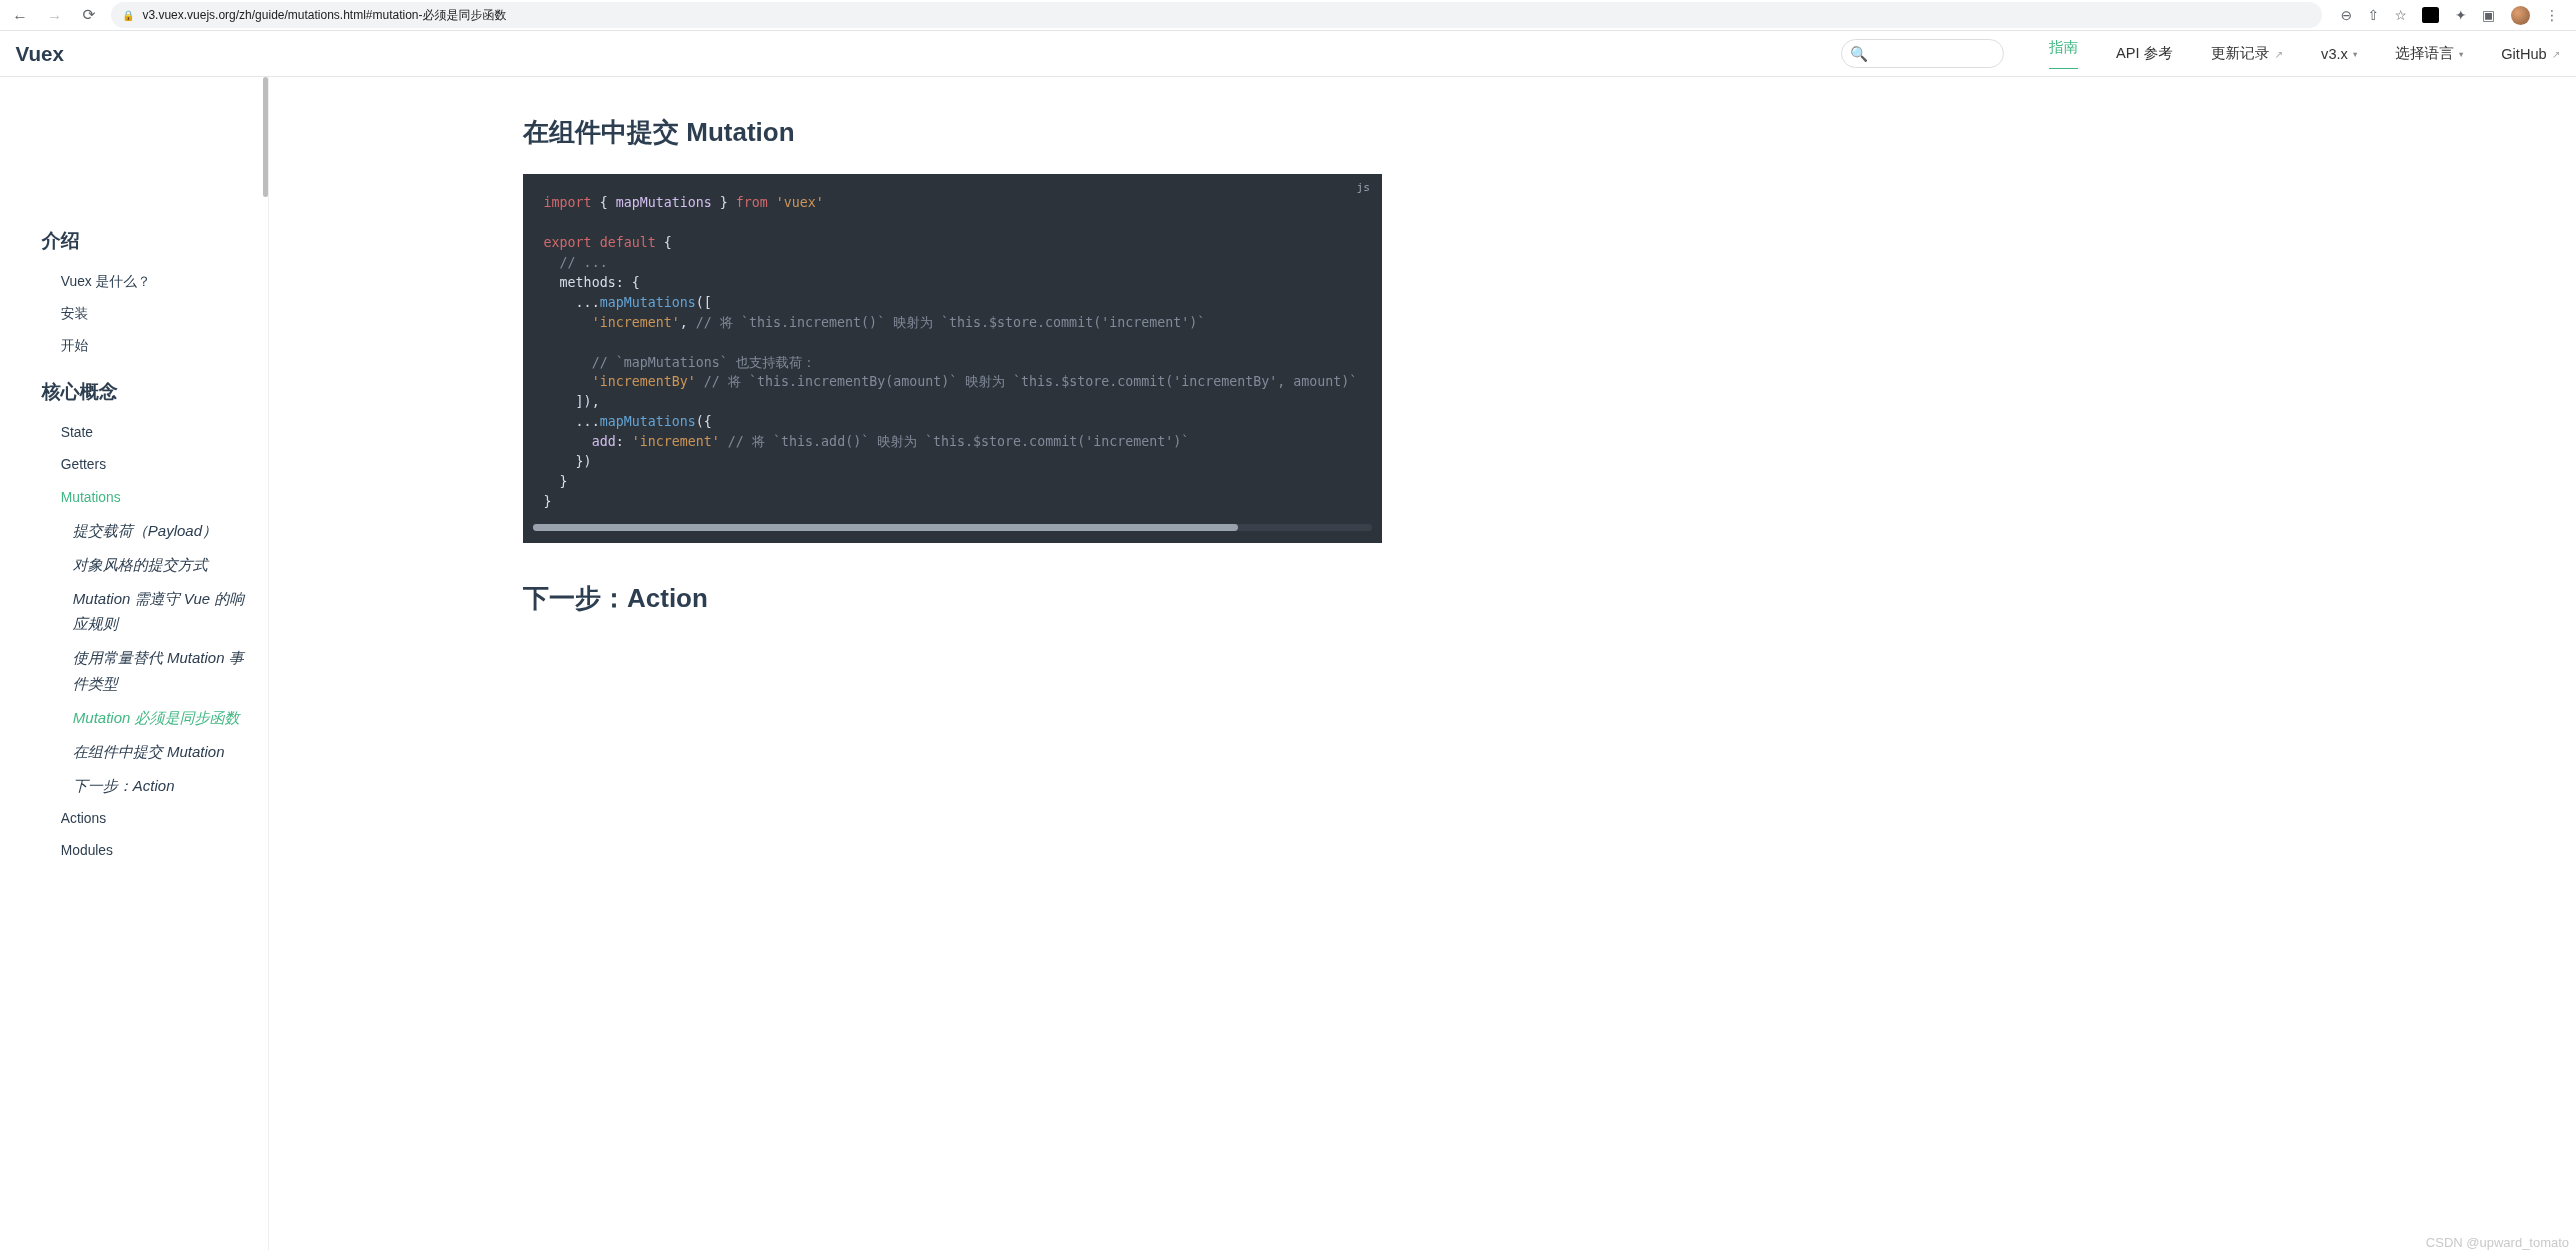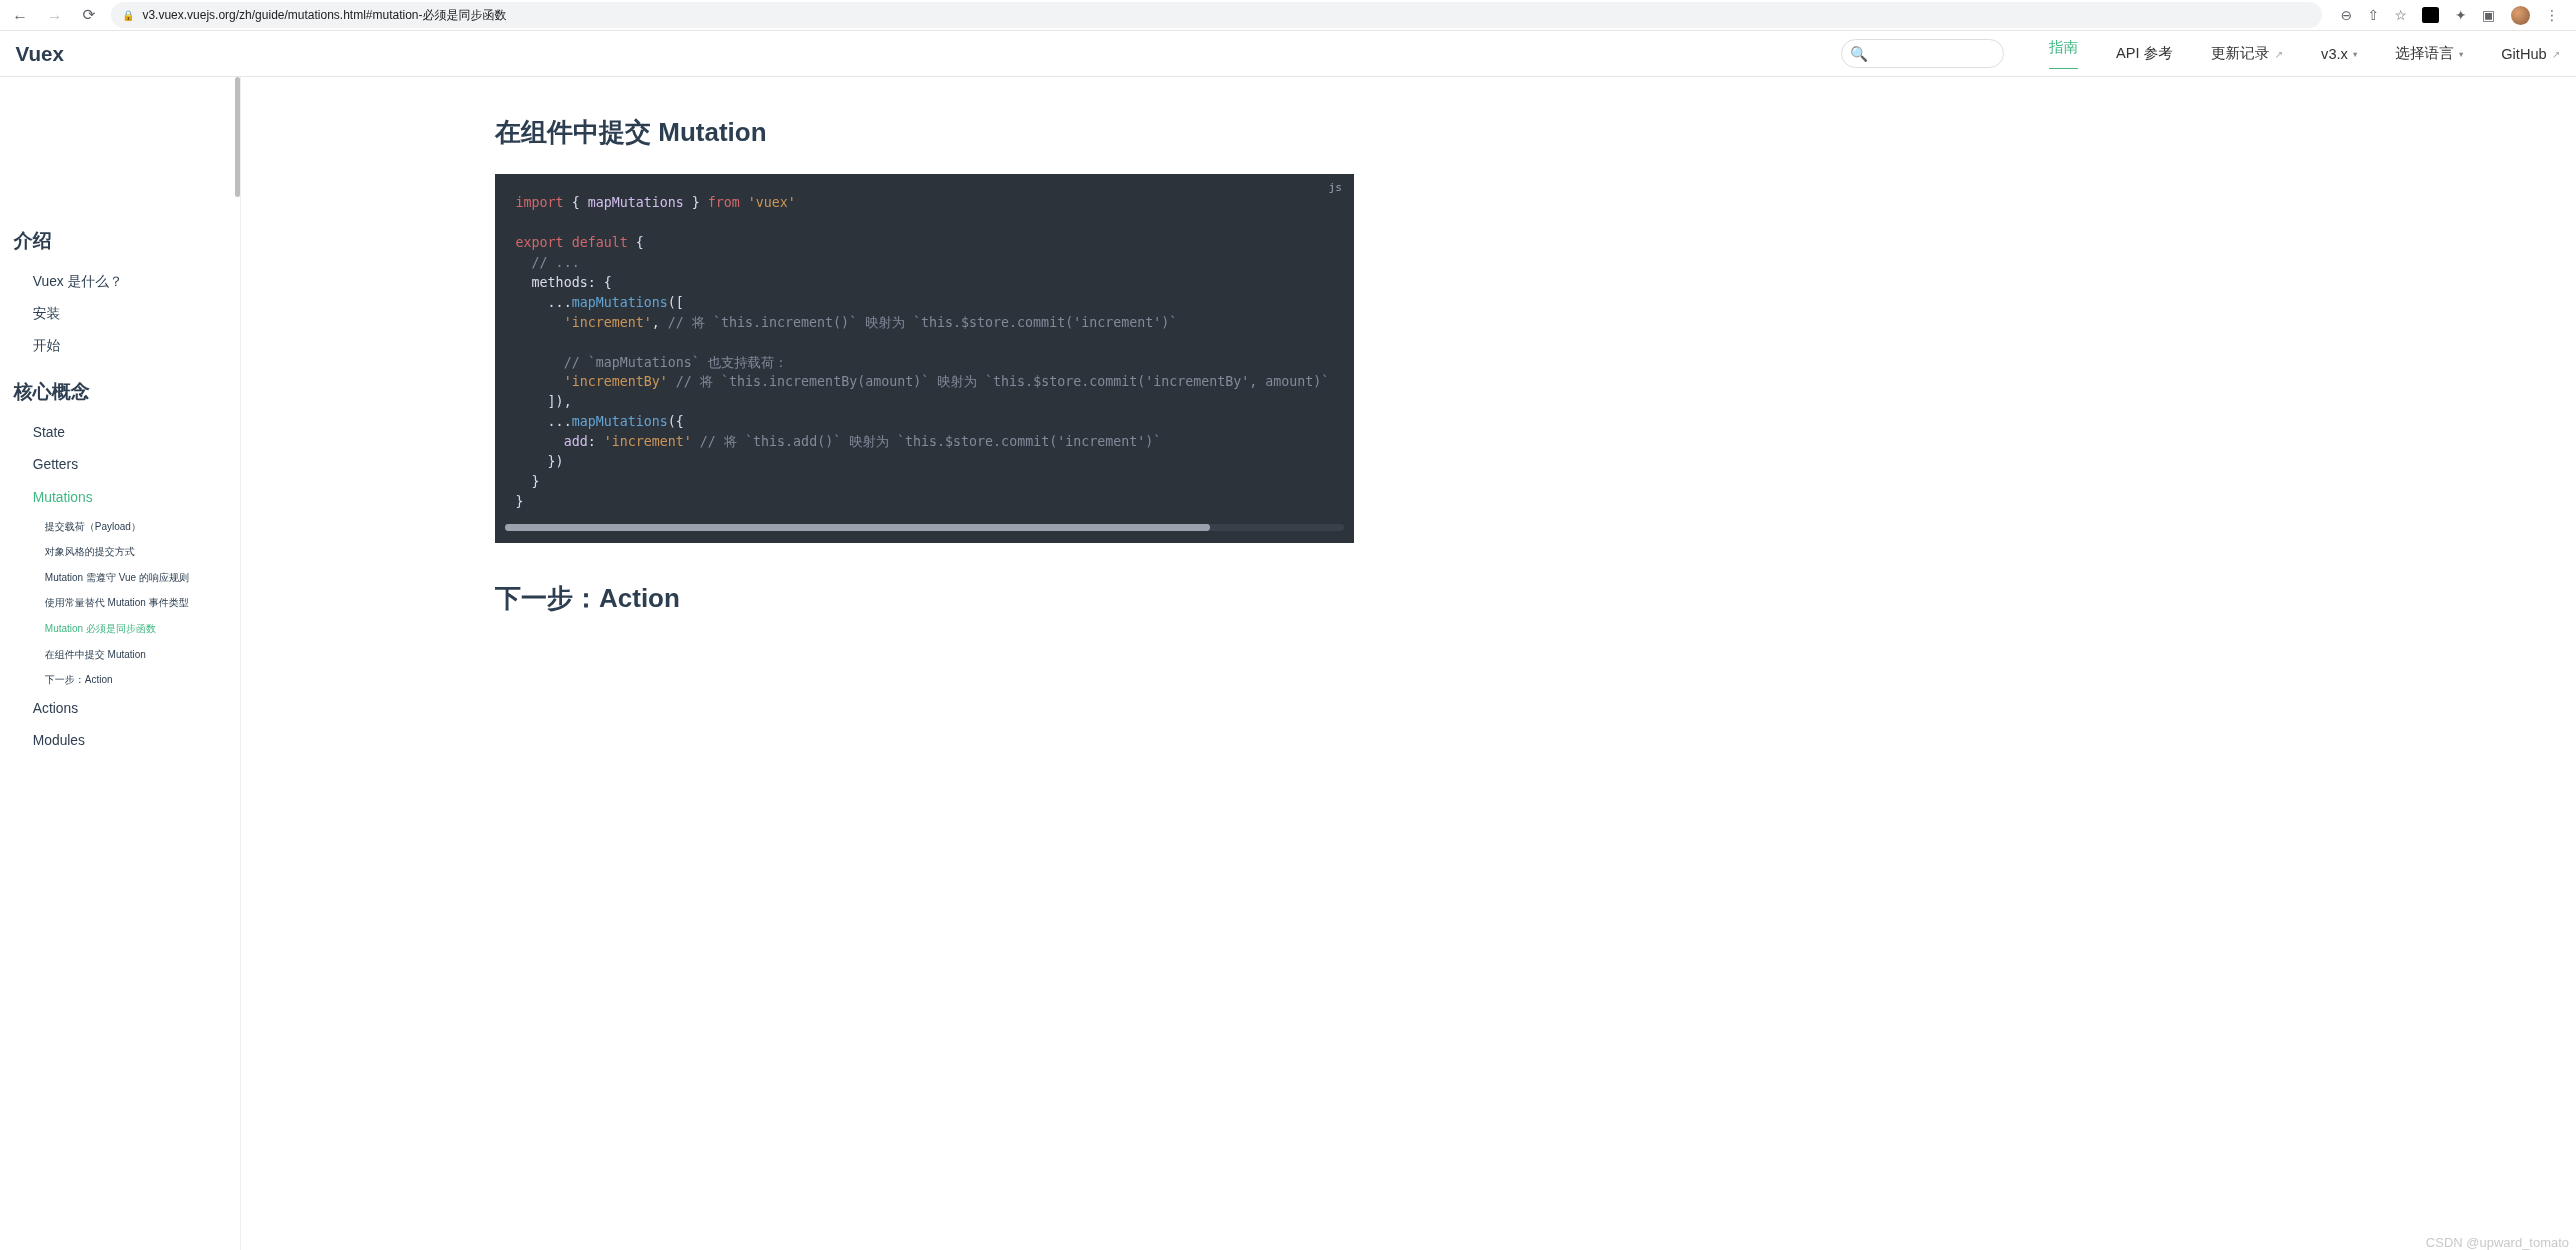--- a/index.html
+++ b/index.html
@@ -32,25 +32,25 @@
   .brand{font-weight:700;font-size:20.6px;}
   .topnav{display:flex;align-items:center;gap:38px;font-size:14.6px;color:#333;}
   .topnav .item{display:flex;align-items:center;gap:5.2px;cursor:pointer;}
   .topnav .active{color:var(--green);border-bottom:1.7px solid var(--green);padding-bottom:11px;}
   .search{width:163px;height:29px;border:0.9px solid #ddd;border-radius:15.5px;display:flex;align-items:center;padding:0 8.6px;gap:6.9px;color:#aaa;margin-right:6.9px;}
   .caret{font-size:8.6px;color:#888;}
   .ext{font-size:10.3px;color:#aaa;}
 
   
   .page{display:flex;min-height:calc(1250px - 31px - 46px);}
-  .sidebar{width:241px;border-right:0.9px solid #eee;padding:31px 13.8px 0 13.8px;position:relative;}
+  .sidebar{width:241px;border-right:0.9px solid #eee;padding:31px 13.8px 0 13.8px;position:relative;margin-left:28px;}
   .sidebar .group-title{font-weight:700;font-size:19px;margin:17px 0 12px 0;}
   .sidebar a{display:block;padding:4.3px 0 4.3px 8.6px;color:var(--text);text-decoration:none;font-size:14.6px;line-height:1.7;}
   .sidebar .sub a{padding-left:19px;font-size:13.8px;}
-  .sidebar .sub2 a{padding-left:31px;font-size:10px;}
+  .sidebar .sub2 a{padding-left:31px;font-size:15px;font-style:italic;}
   .sidebar .active{color:var(--green);}
   .scroll-track{position:absolute;right:0;top:0;width:5.2px;height:100%;}
   .scroll-thumb{position:absolute;right:0;top:0;width:5.2px;height:120px;background:#bdbdbd;border-radius:2.6px;}
 
   .content{flex:1;padding:0 0 52px 254px;max-width:1113px;}
   .content p{line-height:1.9;font-size:14.6px;color:var(--muted);}
   h2{font-size:26px;font-weight:700;margin:38px 0 15.5px 0;}
   .chip{background:var(--chip-bg);color:var(--chip-fg);font-family:ui-monospace,Menlo,Consolas,monospace;font-size:13px;padding:1.7px 6.9px;border-radius:3.4px;}
 
   

